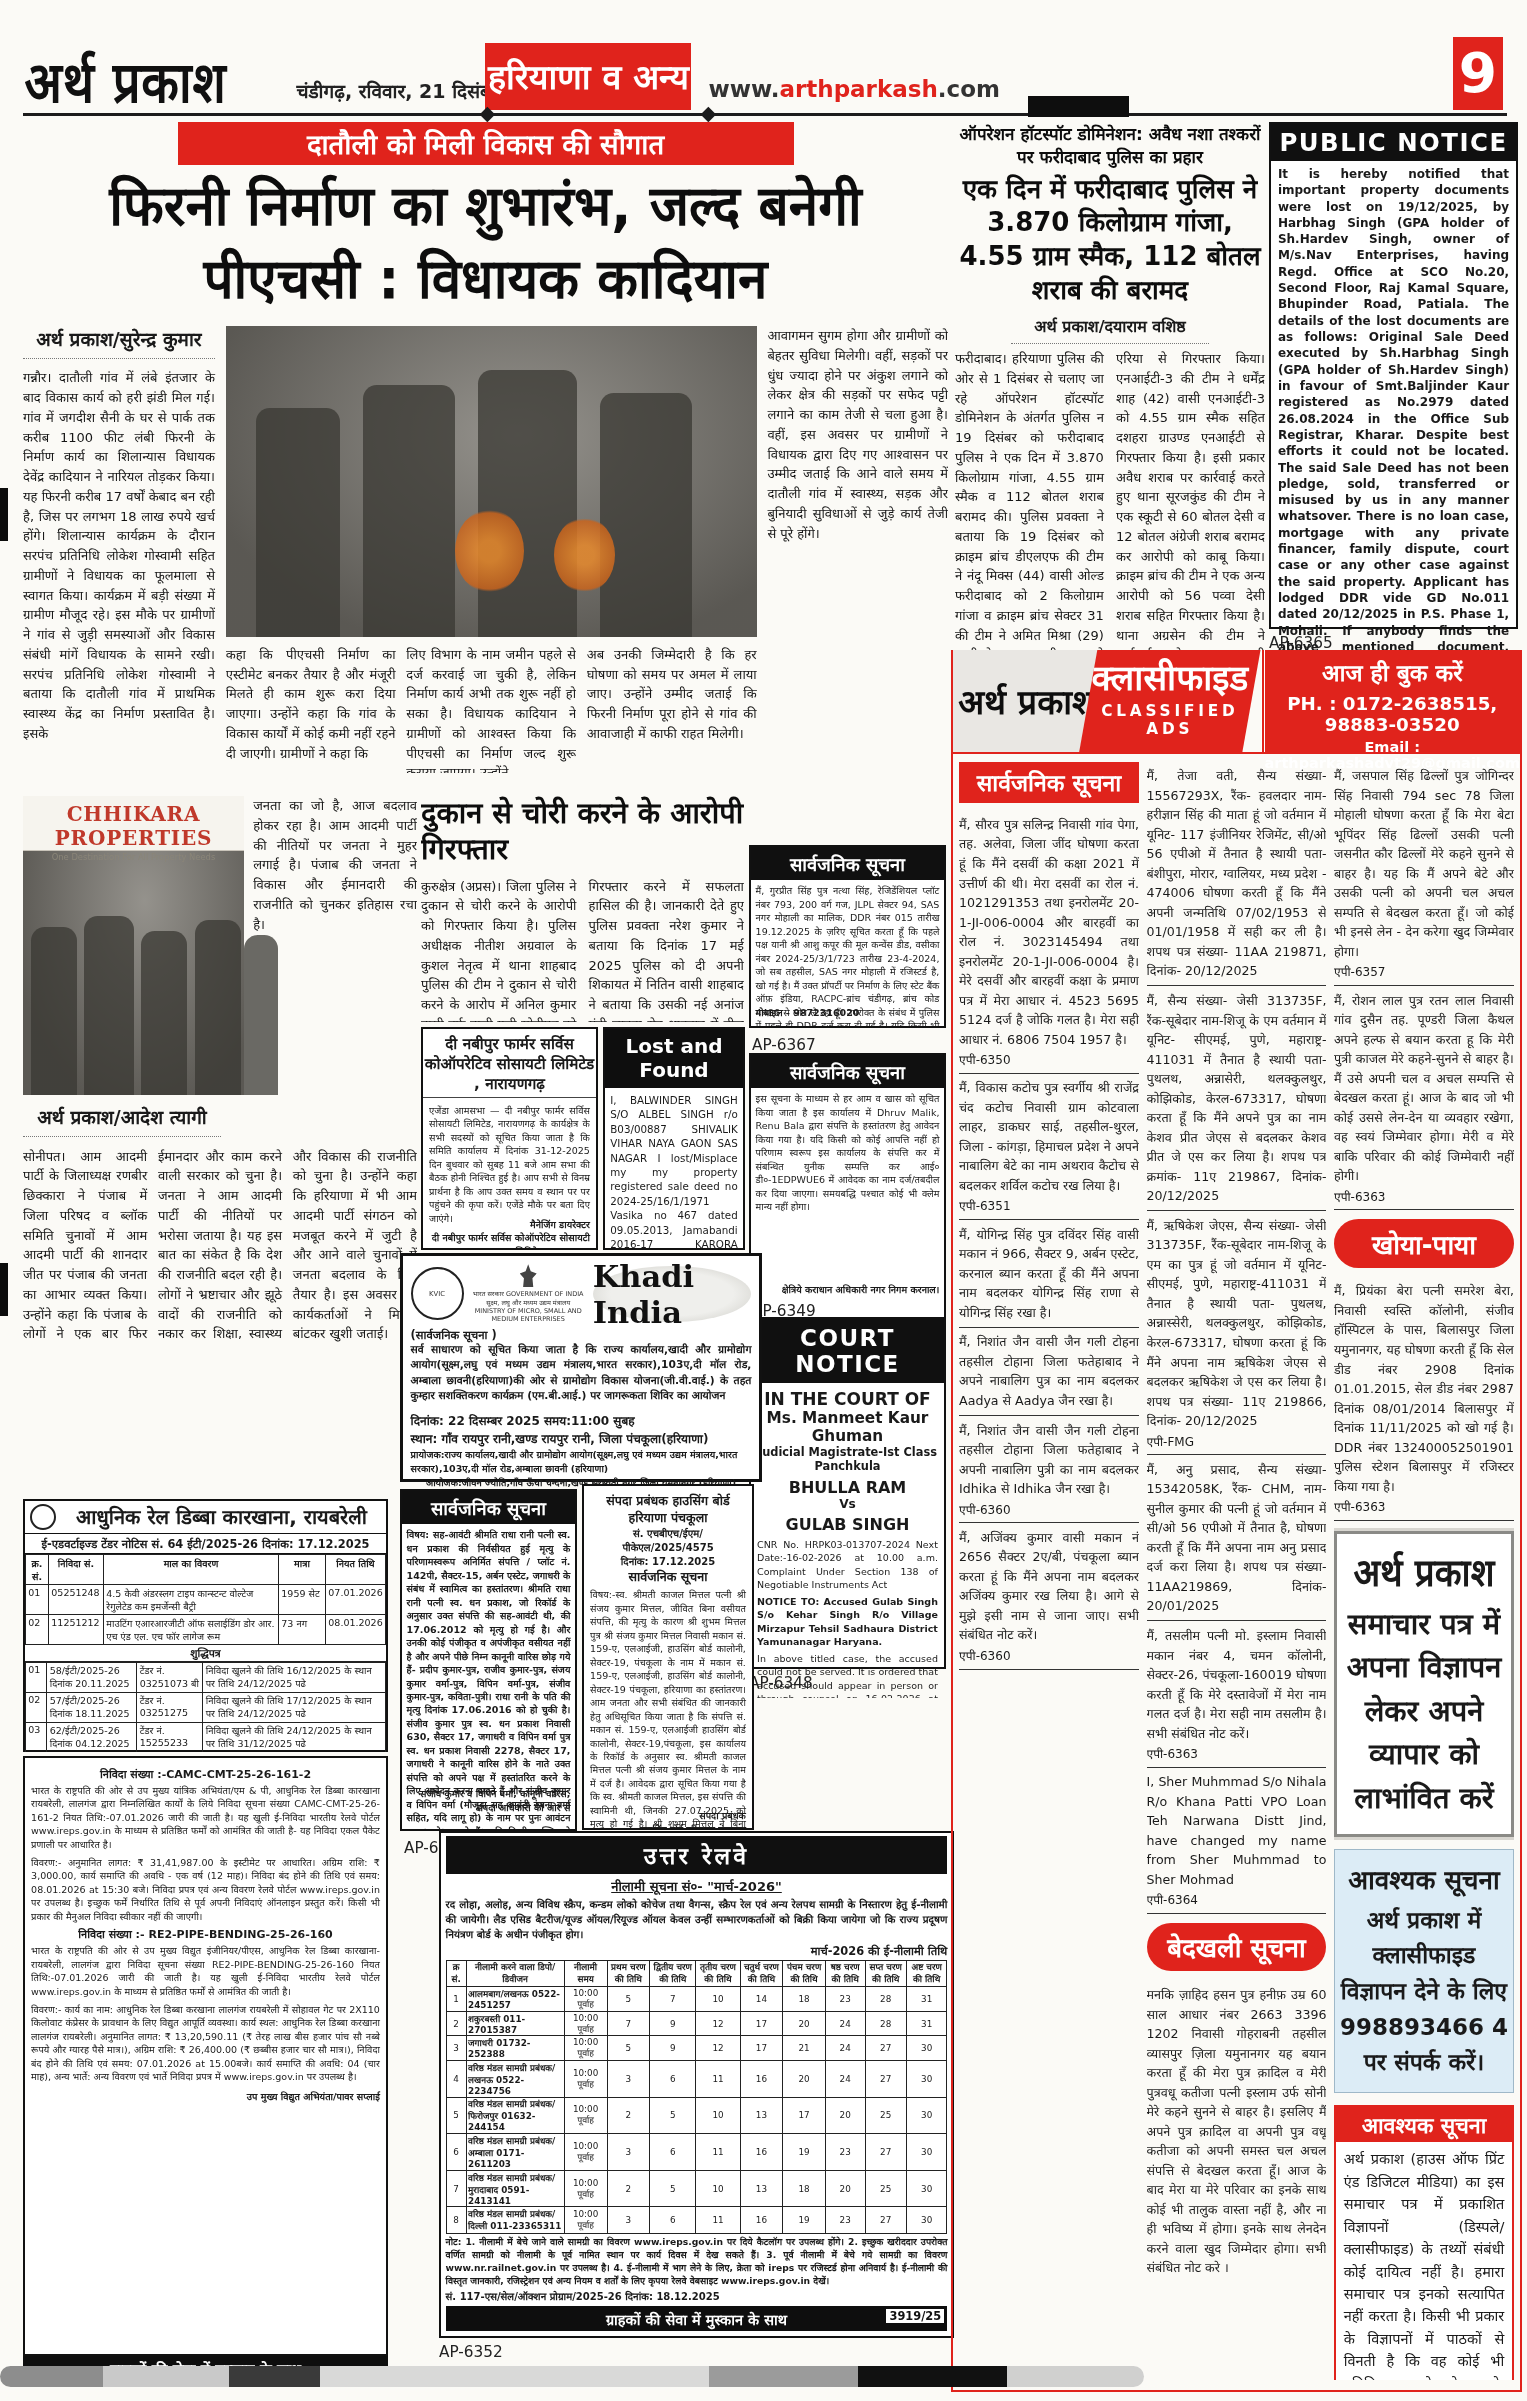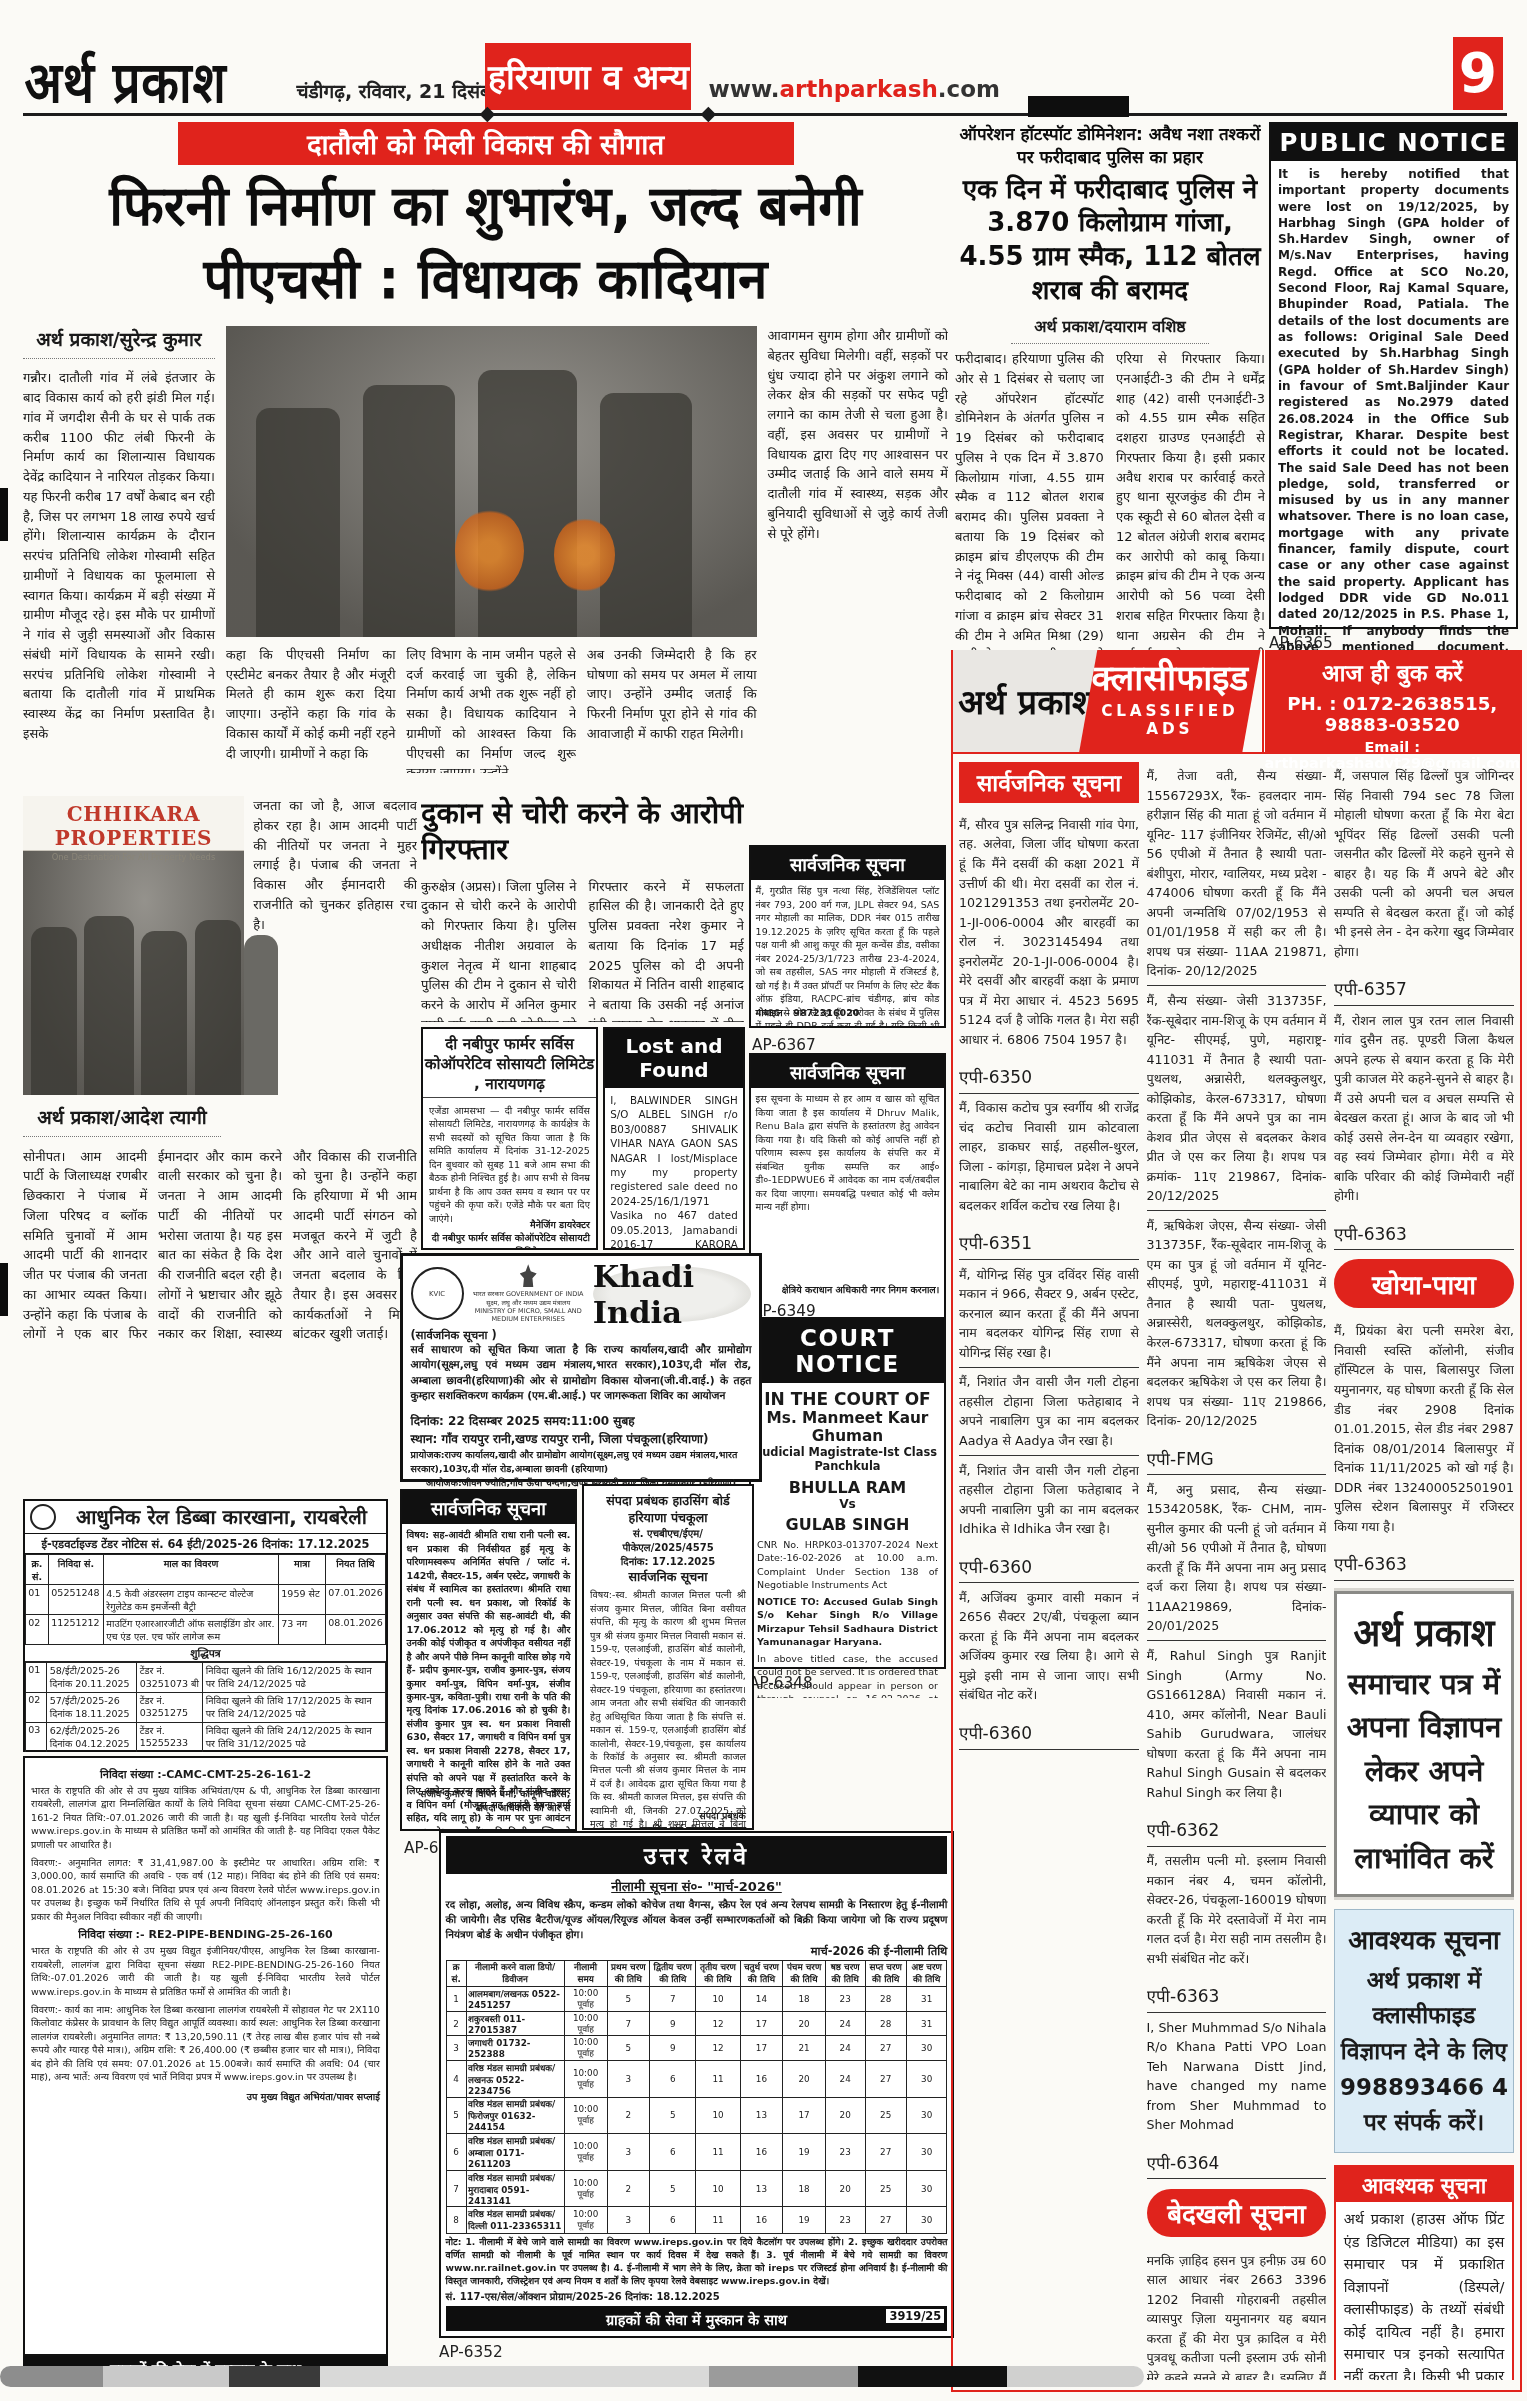--- a/index.html
+++ b/index.html
@@ -158,21 +158,21 @@
   .cl-mid .t2 { font-size:15.3px; letter-spacing:3.8px; font-weight:700; margin-top:6.1px; }
   .cl-book { flex:1; background:#e0231c; color:#fff; text-align:center; border-left:4.6px double #fff; padding-top:6.1px; }
   .cl-book .l1 { font-size:23px; font-weight:800; }
   .cl-book .l2 { font-size:18.3px; font-weight:800; margin-top:4.6px; }
   .cl-book .l3 { font-size:14.5px; font-weight:600; margin-top:4.6px; }
   .cl-cols { display:flex; gap:7.6px; padding:7.6px 6.1px; height:1634px; }
   .cl-col { flex:1; overflow:hidden; }
   .cl-sec-title { background:#e0231c; color:#fff; font-size:23px; font-weight:800; text-align:center; padding:4.6px 0; margin-bottom:7.6px; }
   .ad { border-bottom:1.5px solid #333; padding:4.6px 0; }
   .ad-text { font-size:12.6px; line-height:1.55; text-align:justify; }
-  .ad-ref { font-size:17px; margin-top:16px; }
+  .ad-ref { font-size:12px; margin-top:2px; }
   .ad-ref:empty { display:none; }
   .red-pill { background:#e0231c; color:#fff; border-radius:34px; text-align:center; font-size:26px; font-weight:800; padding:6.1px 0; margin:9.2px 0; }
   .house-ad { border:3.1px solid #8a8a86; outline:3.1px solid #d8d6d0; text-align:center; font-weight:800; padding:13.7px 4.6px; margin-top:10.7px; background:#fff; }
   .house-ad .h1 { font-size:35px; transform:scaleY(1.1); }
   .house-ad .h2 { font-size:29px; line-height:1.5; margin-top:7.6px; }
   .blue-box { background:#dcecf6; border:1.5px solid #9fb8c8; text-align:center; font-weight:800; padding:10.7px 4.6px; margin-top:12.2px; }
   .blue-box .h1 { font-size:26px; }
   .blue-box .h2 { font-size:23px; line-height:1.55; margin-top:6.1px; }
   .disc-box { border:2.3px solid #e0231c; background:#fff; margin-top:12.2px; }
   .disc-head { background:#e0231c; color:#fff; text-align:center; font-size:21.4px; font-weight:800; padding:3.1px 0; }
@@ -655,24 +655,20 @@
             <div class="ad">
               <p class="ad-text">मैं, ऋषिकेश जेएस, सैन्य संख्या- जेसी 313735F, रैंक-सूबेदार नाम-शिजू के एम का पुत्र हूं जो वर्तमान में यूनिट- सीएमई, पुणे, महाराष्ट्र-411031 में तैनात है स्थायी पता- पुथलथ, अन्नास्सेरी, थलक्कुलथुर, कोझिकोड, केरल-673317, घोषणा करता हूं कि मैंने अपना नाम ऋषिकेश जेएस से बदलकर ऋषिकेश जे एस कर लिया है। शपथ पत्र संख्या- 11ए 219866, दिनांक- 20/12/2025</p>
               <div class="ad-ref">एपी-FMG</div>
             </div>
 
             <div class="ad">
               <p class="ad-text">मैं, अनु प्रसाद, सैन्य संख्या- 15342058K, रैंक- CHM, नाम- सुनील कुमार की पत्नी हूं जो वर्तमान में सी/ओ 56 एपीओ में तैनात है, घोषणा करती हूँ कि मैंने अपना नाम अनु प्रसाद दर्ज करा लिया है। शपथ पत्र संख्या- 11AA219869, दिनांक- 20/01/2025</p>
 
             </div>
 
-            <div class="ad">
-              <p class="ad-text">मैं, Rahul Singh पुत्र Ranjit Singh (Army No. GS166128A) निवासी मकान नं. 410, अमर कॉलोनी, Near Bauli Sahib Gurudwara, जालंधर घोषणा करता हूं कि मैंने अपना नाम Rahul Singh Gusain से बदलकर Rahul Singh कर लिया है।</p>
-              <div class="ad-ref">एपी-6362</div>
-            </div>
 
             <div class="ad">
               <p class="ad-text">मैं, तसलीम पत्नी मो. इस्लाम निवासी मकान नंबर 4, चमन कॉलोनी, सेक्टर-26, पंचकूला-160019 घोषणा करती हूँ कि मेरे दस्तावेजों में मेरा नाम गलत दर्ज है। मेरा सही नाम तसलीम है। सभी संबंधित नोट करें।</p>
               <div class="ad-ref">एपी-6363</div>
             </div>
 
             <div class="ad">
               <p class="ad-text">I, Sher Muhmmad S/o Nihala R/o Khana Patti VPO Loan Teh Narwana Distt Jind, have changed my name from Sher Muhmmad to Sher Mohmad</p>
               <div class="ad-ref">एपी-6364</div>
             </div>

